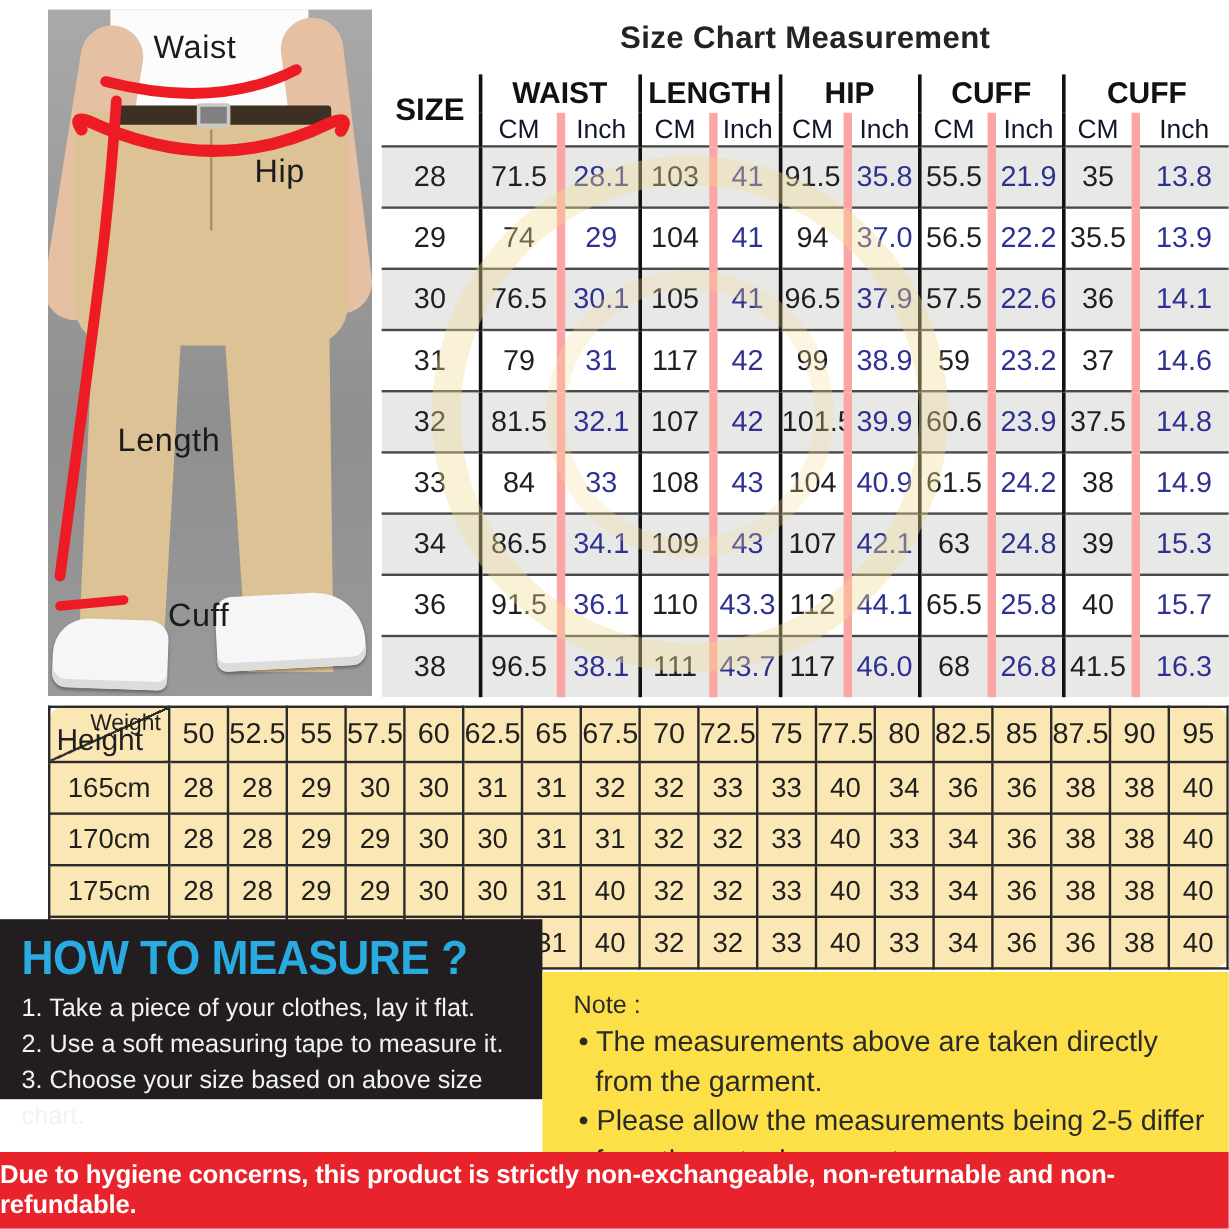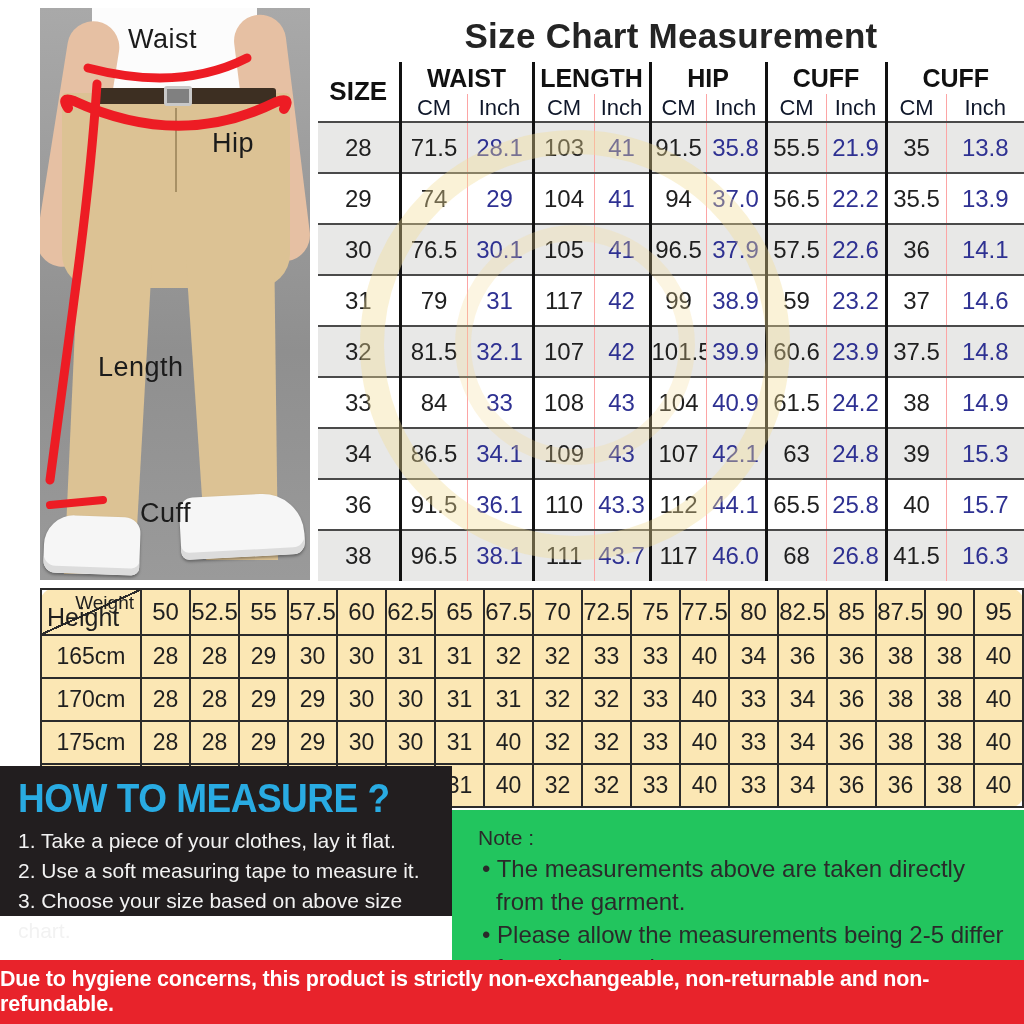--- a/index.html
+++ b/index.html
@@ -21,52 +21,52 @@
   .photo .fly { position:absolute; left:135px; top:100px; width:2px; height:84px; background:rgba(125,103,62,.55); z-index:5; }
   .photo .belt { position:absolute; left:54px; top:80px; width:182px; height:16px; background:#3d2f22; border-radius:3px; z-index:5; }
   .photo .buckle { position:absolute; left:124px; top:78px; width:28px; height:20px; background:#808080; border:3px solid #c9c9c9; border-radius:3px; z-index:6; }
   .photo .shoe { position:absolute; background:#f6f6f6; box-shadow:inset 0 -7px 0 #dcdcdc, 0 2px 3px rgba(0,0,0,.35); z-index:5; }
   .photo .shoe.left  { left:4px;  top:508px; width:96px;  height:58px; border-radius:30px 16px 8px 12px; transform:rotate(2deg); }
   .photo .shoe.right { left:140px; top:487px; width:124px; height:62px; border-radius:14px 42px 12px 8px; transform:rotate(-3deg); }
   .photo svg.marks { position:absolute; left:0; top:0; z-index:7; }
   .photo .lbl { position:absolute; z-index:8; font-size:27px; color:#1b1b1b; font-weight:500; letter-spacing:.5px; }
 
   
-  .title { left:318px; top:16px; width:706px; text-align:center; font-size:35px; font-weight:600; color:#242424; letter-spacing:.3px; }
+  .title { left:318px; top:16px; width:706px; text-align:center; font-size:26px; font-weight:600; color:#242424; letter-spacing:.3px; }
 
   
   table.size { position:absolute; left:318px; top:62px; width:706px; border-collapse:collapse; table-layout:fixed; }
   table.size th, table.size td { text-align:center; vertical-align:middle; font-weight:normal; overflow:hidden; white-space:nowrap; }
   table.size tr.grprow th { height:32px; font-size:25px; font-weight:bold; color:#111; }
   table.size tr.unitrow th { height:28px; font-size:22px; color:#0f172a; }
   table.size tr.datarow td { height:51px; font-size:24px; }
   table.size tr.datarow:nth-child(odd) td { background:#e8e8e7; }
   table.size .inch { color:#2e3192; }
   table.size .grpline { border-left:3px solid #111; }
-  table.size .thinline { border-left:1px solid #fca5a5; }
+  table.size .thinline { border-left:7px solid #fca5a5; }
   table.size tbody tr td { border-top:2px solid #4a4a4a; }
   .watermark { left:360px; top:130px; width:430px; height:430px; border:24px solid rgba(243,220,150,.38); border-radius:50%; pointer-events:none; z-index:9; }
   .watermark2 { left:455px; top:225px; width:240px; height:240px; border:16px solid rgba(243,220,150,.28); border-radius:50%; pointer-events:none; z-index:9; }
 
   
   table.fit { position:absolute; left:40px; top:588px; width:984px; border-collapse:collapse; table-layout:fixed; background:#fbe7b4;border-radius:15px; }
   table.fit th, table.fit td { border:2px solid #2b2b2b; text-align:center; vertical-align:middle; font-weight:normal; color:#1f1f1f; }
   table.fit thead th { height:46px; font-size:24px; }
   table.fit td { height:43px; font-size:23px; }
   table.fit .hcol { font-size:23px; }
   td.corner { position:relative; background:
       linear-gradient(to bottom right, transparent calc(50% - 1px), #2b2b2b calc(50% - 1px), #2b2b2b calc(50% + 1px), transparent calc(50% + 1px)); }
   td.corner .w { position:absolute; right:6px; top:2px;  font-size:19px; }
   td.corner .h { position:absolute; left:5px; bottom:2px; font-size:25px; }
 
   
   .howto { left:0; top:766px; width:452px; height:150px; background:#221e1f; padding:10px 0 0 18px; }
   .howto .head { color:#29abe2; font-size:37px; font-weight:bold; letter-spacing:-0.5px; transform:scaleY(1.08); transform-origin:left top; }
   .howto .steps { margin-top:8px; color:#f2f2f2; font-size:21px; line-height:1.43; }
-  .note { left:452px; top:810px; width:572px; height:150px; background:#22c55e; padding:16px 10px 0 26px; color:#2a2a2a; }
+  .note { left:452px; top:810px; width:572px; height:150px; background:#fde047; padding:16px 10px 0 26px; color:#2a2a2a; }
   .note .head { font-size:21px; margin-bottom:2px; }
   .note .bullets div { font-size:24px; line-height:1.38; padding-left:18px; text-indent:-14px; max-width:545px; }
   .note .bullets div::before { content:"• "; }
   .banner { left:0; top:960px; width:1024px; height:64px; background:#e8232b; display:flex; align-items:center; justify-content:center; }
   .banner span { color:#fff; font-weight:bold; font-size:21.5px; letter-spacing:-0.2px; }
 </style>
 </head>
 <body>
 
 <div class="abs photo">

